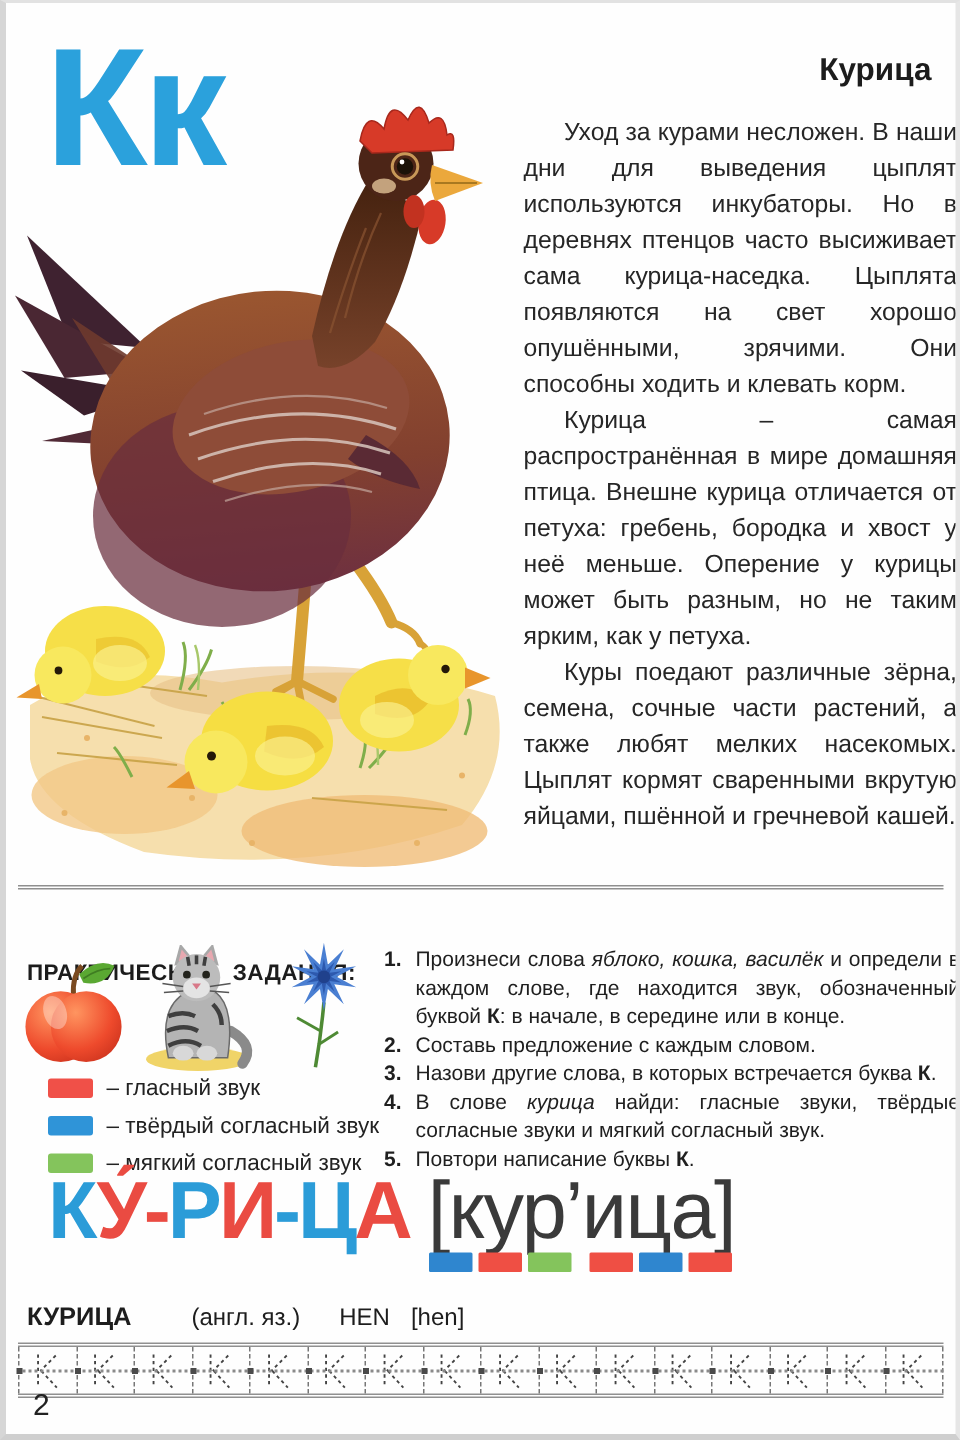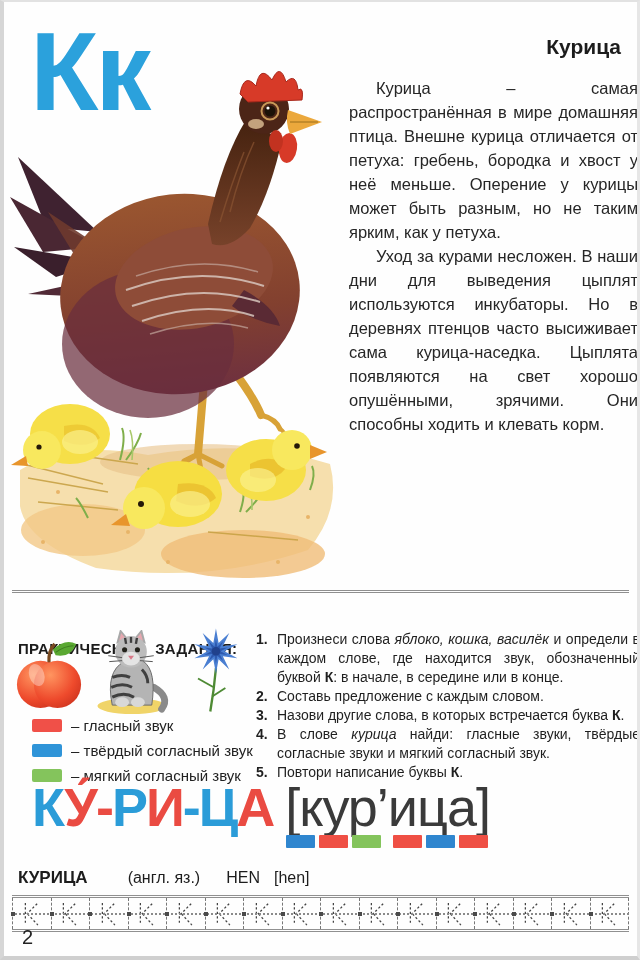--- a/index.html
+++ b/index.html
@@ -189,22 +189,23 @@
       <path d="M-16,-6 q24,-12 36,4 q-12,16 -36,8 Z" fill="#eac02e" opacity="0.85"></path>
       <ellipse cx="-8" cy="10" rx="18" ry="12" fill="#fbf08c" opacity="0.7"></ellipse>
       <circle cx="26" cy="-20" r="20" fill="#f8e85e"></circle>
       <polygon points="44,-25 61,-18 44,-11" fill="#e8952c"></polygon>
       <circle cx="31" cy="-24" r="2.8" fill="#241808"></circle>
     </g>
   </svg>
 
 
   <div class="article">
+    <p>Уход за курами несложен. В наши дни для выведения цыплят используются инкубаторы. Но в деревнях птенцов часто высиживает сама курица-наседка. Цыплята появляются на свет хорошо опушёнными, зрячими. Они способны ходить и клевать корм.</p>
     <p>Курица – самая распространённая в мире домашняя птица. Внешне курица отличается от петуха: гребень, бородка и хвост у неё меньше. Оперение у курицы может быть разным, но не таким ярким, как у петуха.</p>
-    <p>Уход за курами несложен. В наши дни для выведения цыплят используются инкубаторы. Но в деревнях птенцов часто высиживает сама курица-наседка. Цыплята появляются на свет хорошо опушёнными, зрячими. Они способны ходить и клевать корм.</p>
+    <p>Куры поедают различные зёрна, семена, сочные части растений, а также любят мелких насекомых. Цыплят кормят сваренными вкрутую яйцами, пшённой и гречневой кашей.</p>
   </div>
 
   <div class="divider"></div>
 
   <div class="tasks-head">ПРАКТИЧЕСКИЕ ЗАДАНИЯ:</div>
 
   <div class="pics-row">
     <svg width="66" height="78" viewBox="0 0 70 80" aria-hidden="true">
       <path d="M35,28 Q34,14 41,7" stroke="#7a4a20" stroke-width="3.5" fill="none"></path>
       <path d="M39,13 Q52,1 64,7 Q58,22 42,19 Z" fill="#5aa832"></path>

